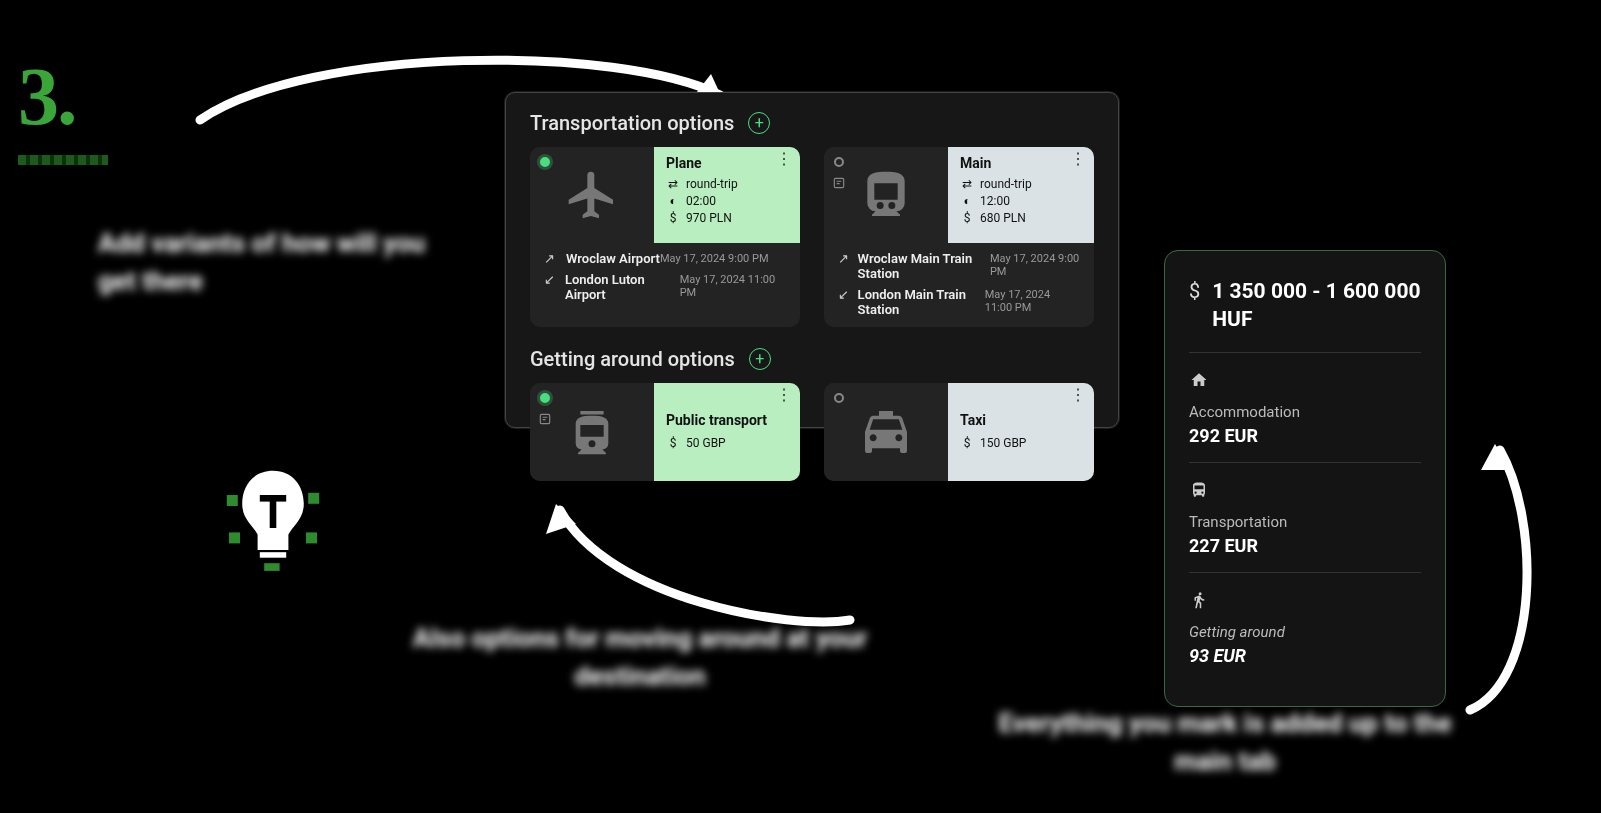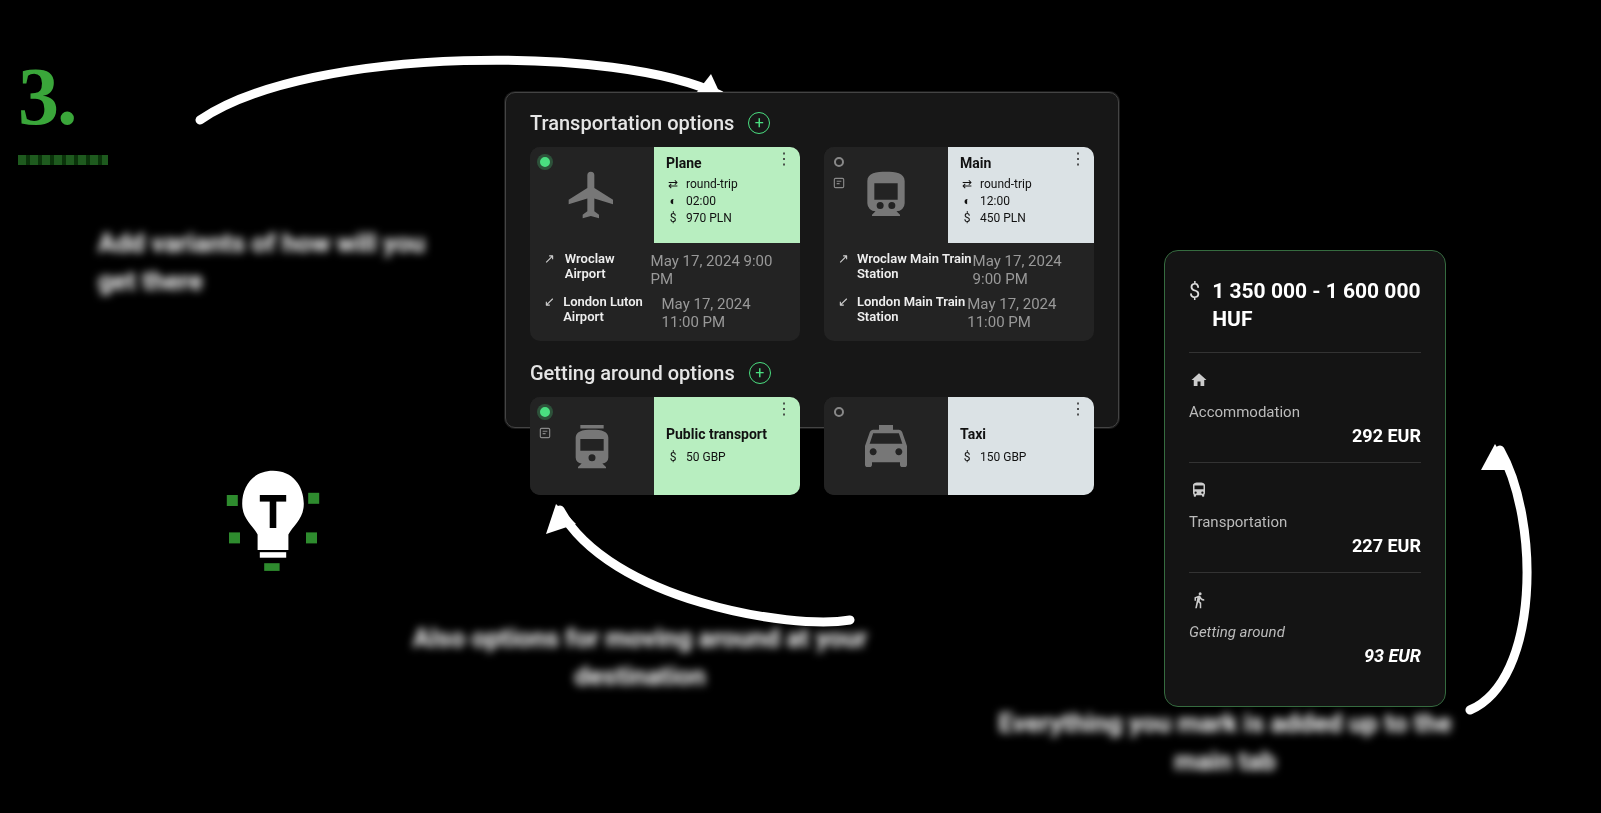--- a/index.html
+++ b/index.html
@@ -146,21 +146,21 @@
     color: #333;
     cursor: pointer;
     line-height: 0.5;
   }
 
   .card-routes { padding: 8px 14px 10px; display: flex; flex-direction: column; gap: 6px; }
   .route-line { display: flex; align-items: flex-start; gap: 8px; }
   .route-arrow { color: #ccc; font-size: 13px; width: 14px; }
   .route-text { display: flex; flex-direction: row; }
   .route-name { font-size: 13px; font-weight: 600; color: #eee; }
-  .route-date { font-size: 15px; color: #999; margin-top: 1px; }
+  .route-date { font-size: 11px; color: #999; margin-top: 1px; }
 
   .card-short .card-top { height: 98px; }
   .card-short .card-info { display:flex; flex-direction:column; justify-content:center; gap:6px;}
   .card-short .card-info .title { margin-bottom: 2px; }
 
   
   .budget {
     position: absolute;
     top: 250px;
     left: 1164px;
@@ -187,21 +187,21 @@
     display: flex;
     gap: 14px;
     padding: 16px 0;
     border-bottom: 1px solid #333;
     flex-direction: column;
   }
   .budget-line:last-child { border-bottom: none; font-style: italic; }
   .budget-line .icon { width: 20px; color: #ccc; display:flex; align-items:flex-start; justify-content:center; padding-top:2px;}
   .budget-line .text { display: flex; flex-direction: column; gap: 4px; }
   .budget-line .label { font-size: 15px; color: #bbb; }
-  .budget-line .value { font-size: 18px; font-weight: 700; color: #fff; text-align: right; }
+  .budget-line .value { font-size: 18px; font-weight: 700; color: #fff; }
 
   svg.ic { width: 56px; height: 56px; fill: #777; }
   svg.ic-sm { width: 14px; height: 14px; }
 </style>
 </head>
 <body>
 
 <div class="step-num">3.</div>
 <div class="step-underline"></div>
 
@@ -314,21 +314,21 @@
           <div class="row">
               <span class="glyph">⇄</span>
               <span>round-trip</span>
             </div>
           <div class="row">
               <span class="glyph">◐</span>
               <span>12:00</span>
             </div>
           <div class="row">
               <span class="glyph">$</span>
-              <span>450 PLN</span>
+              <span>680 PLN</span>
             </div>
         </div>
       </div>
       <div class="card-routes">
         <div class="route-line">
           <span class="route-arrow">↗</span>
           <div class="route-text">
             <span class="route-name">Wroclaw Main Train Station</span>
             <span class="route-date">May 17, 2024 9:00 PM</span>
           </div>

